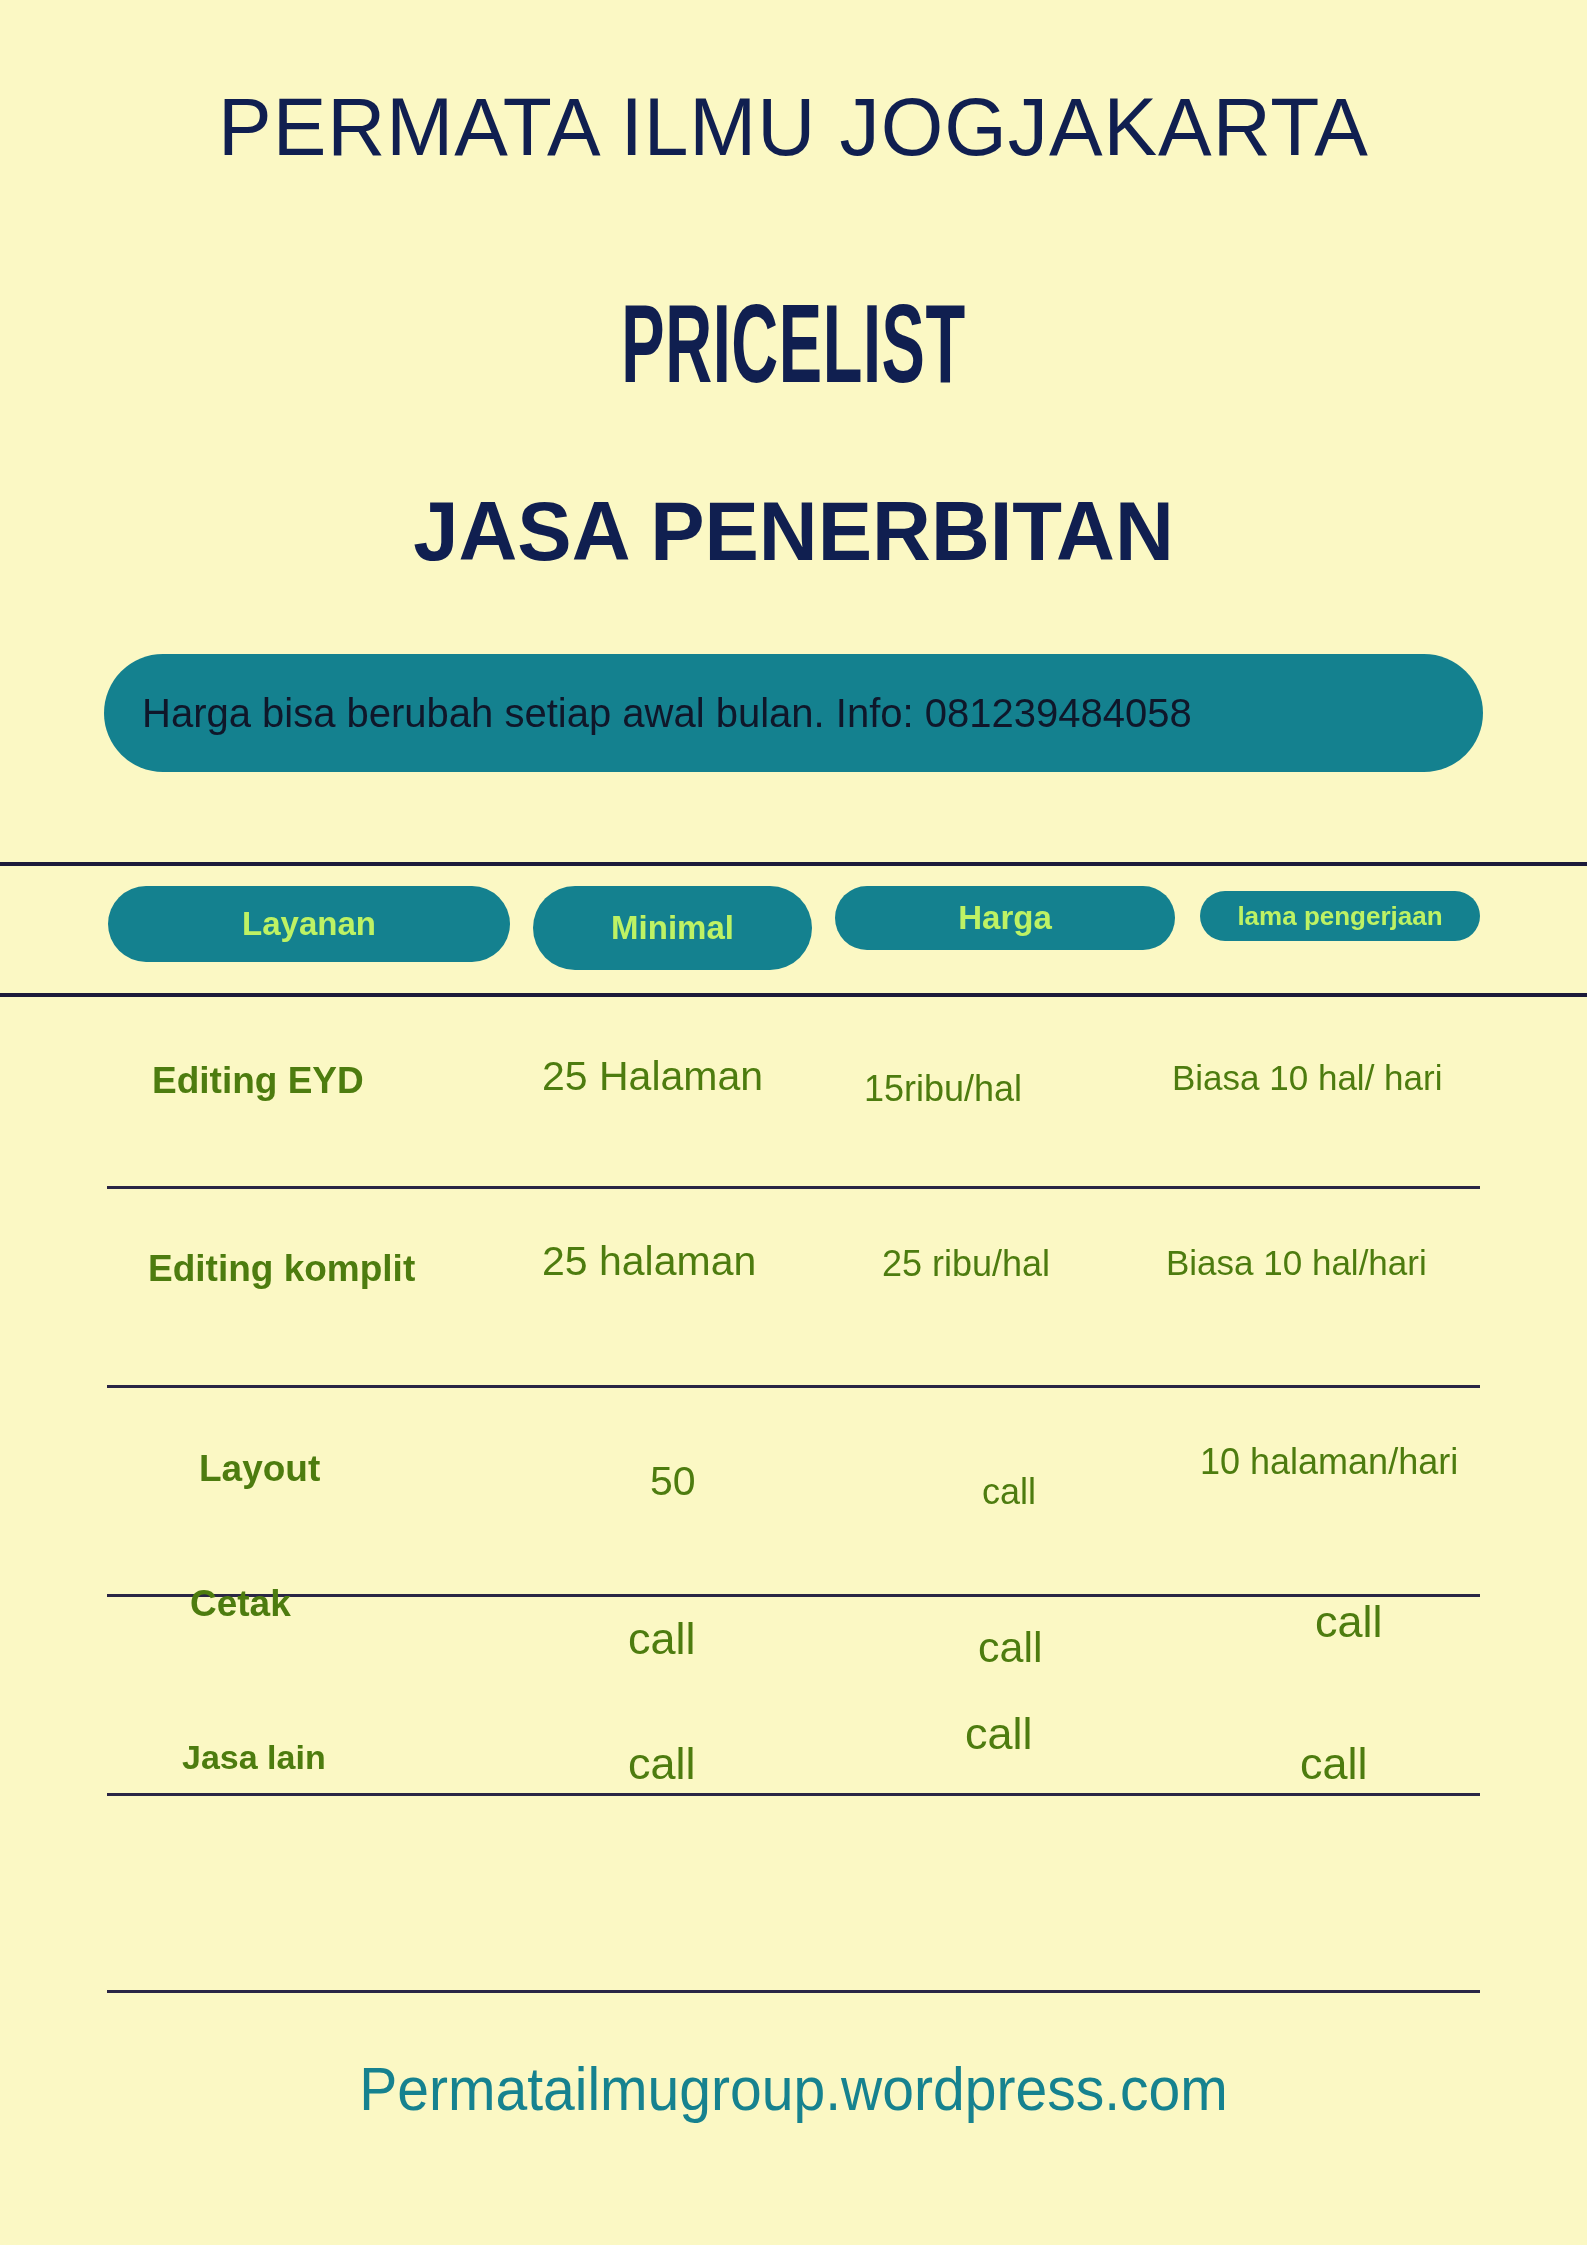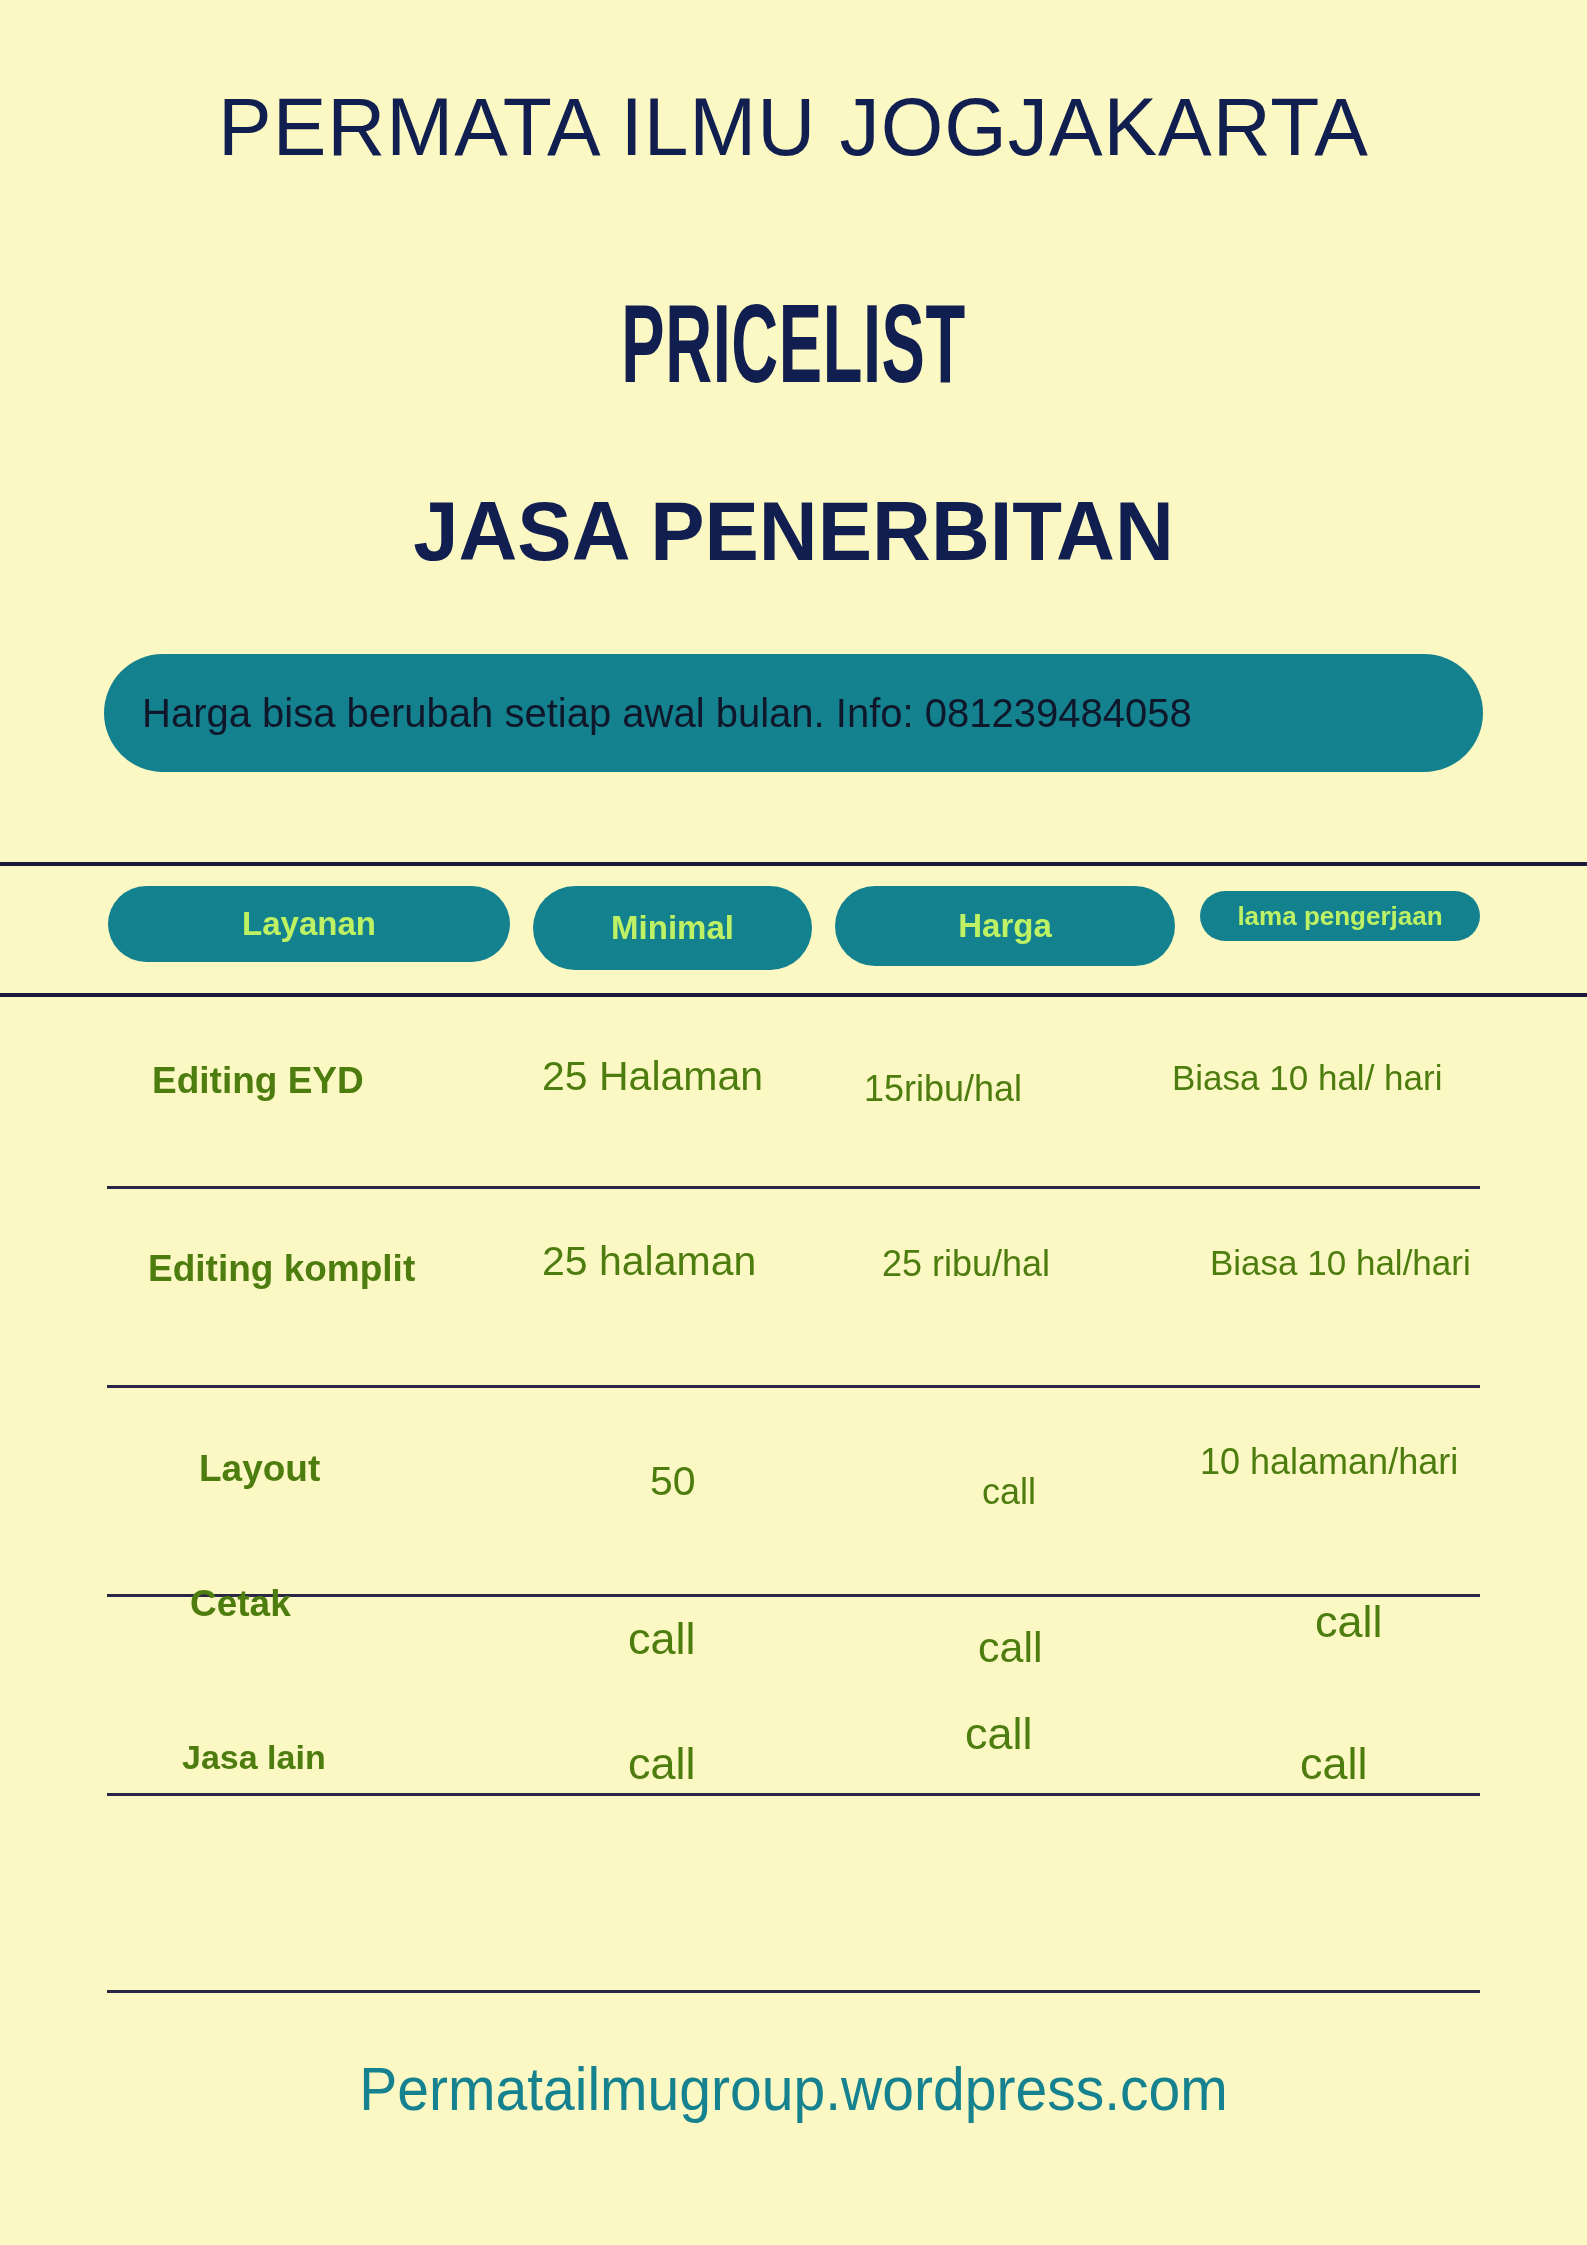--- a/index.html
+++ b/index.html
@@ -123,21 +123,21 @@
   }
   .pill-layanan {
     left: 108px; top: 886px; width: 402px; height: 76px;
     font-size: 33px;
   }
   .pill-minimal {
     left: 533px; top: 886px; width: 279px; height: 84px;
     font-size: 33px;
   }
   .pill-harga {
-    left: 835px; top: 886px; width: 340px; height: 80px;
+    left: 835px; top: 886px; width: 340px; height: 64px;
     font-size: 33px;
   }
   .pill-lama {
     left: 1200px; top: 891px; width: 280px; height: 50px;
     font-size: 26px;
   }
 
   
   .cell {
     position: absolute;
@@ -150,21 +150,21 @@
   
   .r1c1 { left: 152px; top: 1062px; font-size: 37px; }
   .r1c2 { left: 542px; top: 1055px; font-size: 41px; }
   .r1c3 { left: 864px; top: 1070px; font-size: 36px; }
   .r1c4 { left: 1172px; top: 1060px; font-size: 35px; }
 
   
   .r2c1 { left: 148px; top: 1250px; font-size: 37px; }
   .r2c2 { left: 542px; top: 1240px; font-size: 41px; }
   .r2c3 { left: 882px; top: 1245px; font-size: 36px; }
-  .r2c4 { left: 1166px; top: 1245px; font-size: 35px; margin-left: 44px; }
+  .r2c4 { left: 1166px; top: 1245px; font-size: 35px; }
 
   
   .r3c1 { left: 199px; top: 1450px; font-size: 37px; }
   .r3c2 { left: 650px; top: 1460px; font-size: 41px; }
   .r3c3 { left: 982px; top: 1473px; font-size: 36px; }
   .r3c4 { left: 1178px; top: 1443px; font-size: 36px; margin-left: 22px; }
 
   
   .r4c1 { left: 190px; top: 1585px; font-size: 37px; }
   .r4c2 { left: 628px; top: 1615px; font-size: 45px; }

